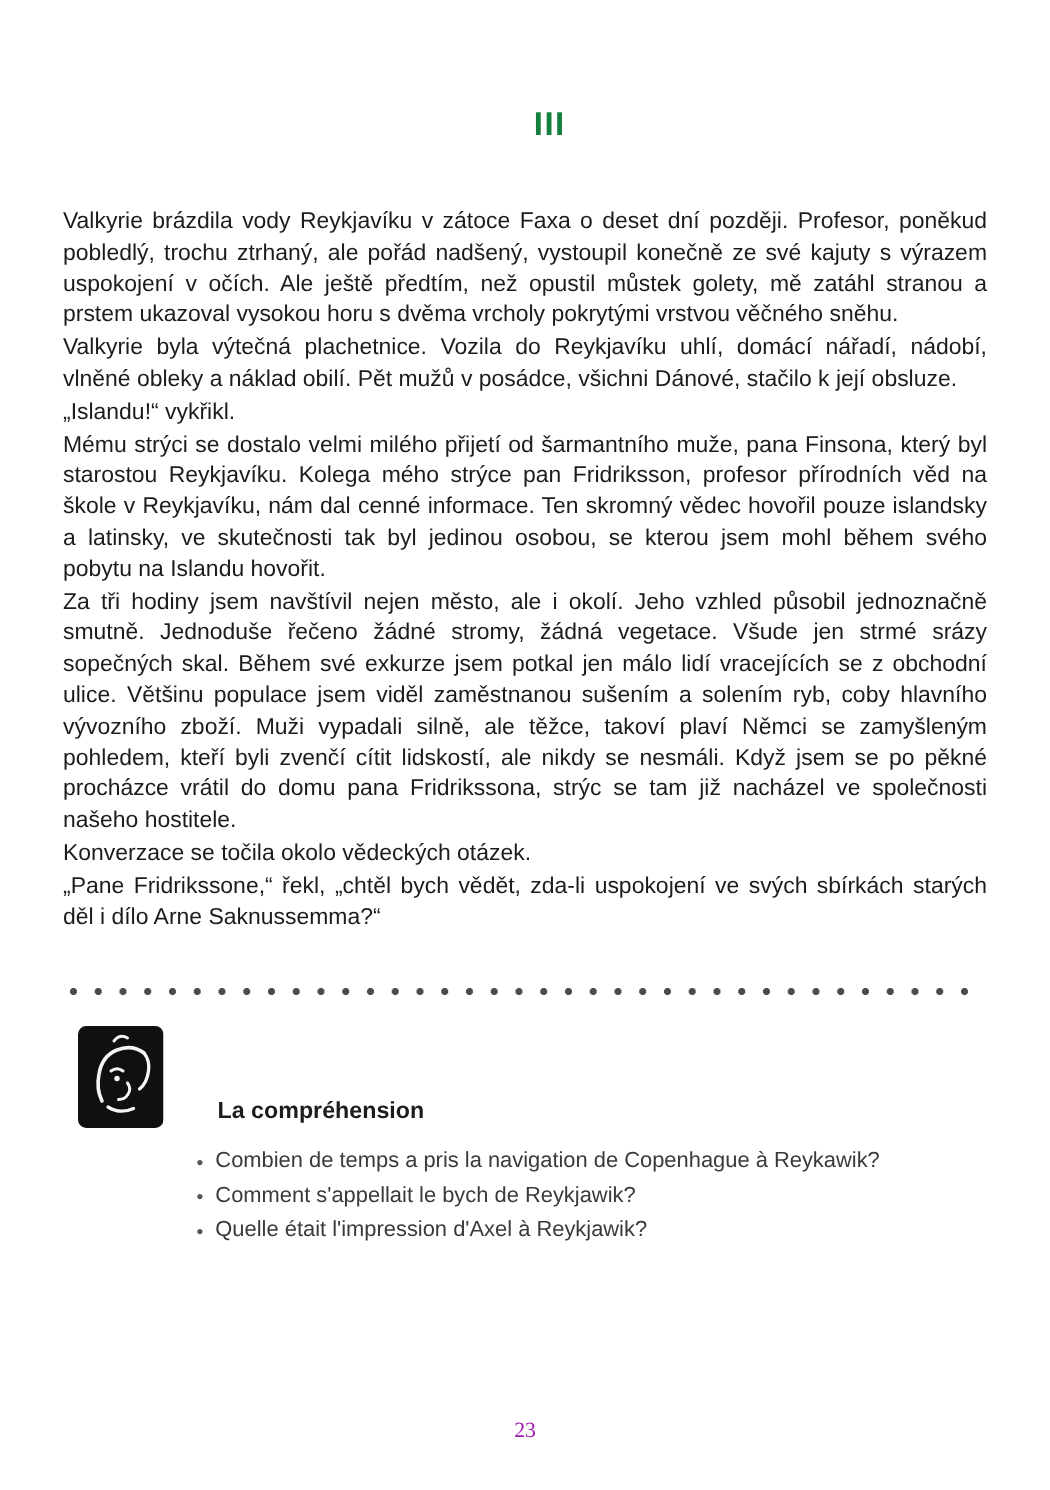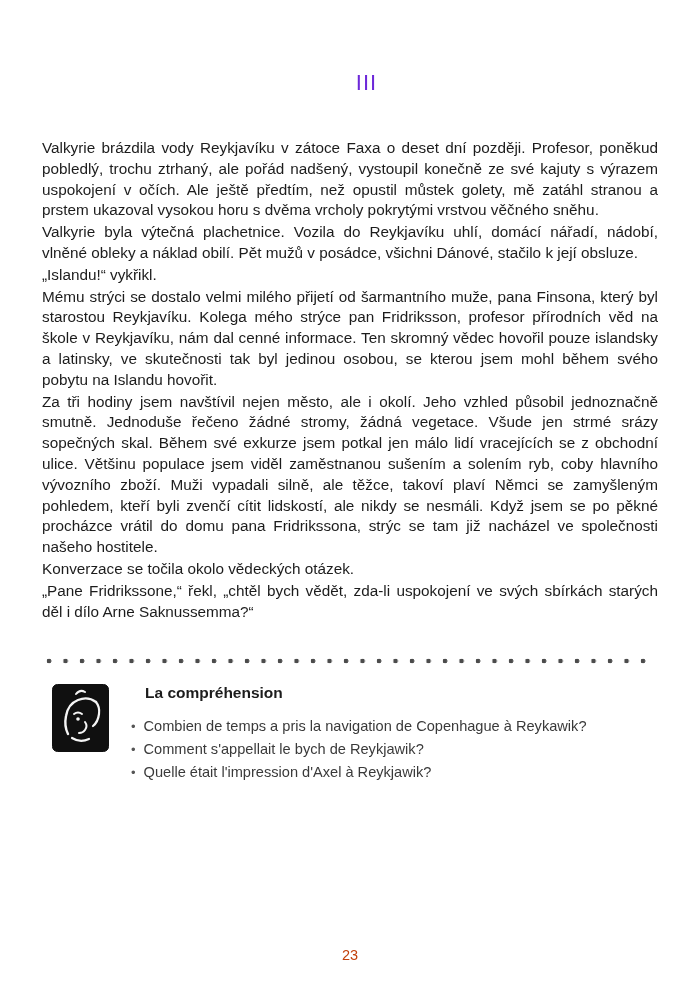--- a/index.html
+++ b/index.html
@@ -9,23 +9,23 @@
     height: 993px;
     background: #ffffff;
     font-family: "Liberation Sans", sans-serif;
     color: #1c1c1c;
     overflow: hidden;
   }
   .chapter-heading {
     text-align: center;
     padding-top: 70px;
     font-size: 22px;
-    font-weight: 400;
+    font-weight: 700;
     letter-spacing: 1px;
-    color: #6d28d9;
+    color: #15803d;
     padding-left: 33px;
   }
   .text-block {
     margin: 42px 42px 0 42px;
     font-size: 15.3px;
     line-height: 1.36;
     text-align: justify;
     color: #1c1c1c;
   }
   .text-block p { margin: 0 0 1px 0; }
@@ -48,21 +48,21 @@
     align-items: flex-start;
   }
   .face-icon-box {
     width: 57px;
     height: 68px;
     flex: 0 0 auto;
     margin-right: 36px;
     margin-top: 2px;
   }
   .face-icon-box svg { display: block; width: 100%; height: 100%; }
-  .comp-content { flex: 1; }
+  .comp-content { flex: 1; margin-top: 48px; }
   .comp-title {
     font-size: 15.5px;
     font-weight: 700;
     color: #1c1c1c;
     margin: 2px 0 14px 0;
   }
   .comp-list { list-style: none; margin: 0; padding: 0; }
   .comp-list li {
     display: flex;
     align-items: flex-start;
@@ -78,21 +78,22 @@
     font-size: 13px;
     line-height: 1.65;
   }
   .page-number {
     position: absolute;
     left: 0;
     right: 0;
     bottom: 30px;
     text-align: center;
     font-size: 14.5px;
-    color: #c2410c;
+    color: #a21caf;
+    font-family: Liberation Serif, serif;
   }
 </style>
 </head>
 <body>
 
 <div class="page">
 
   <div class="chapter-heading">III</div>
 
   <div class="text-block">

